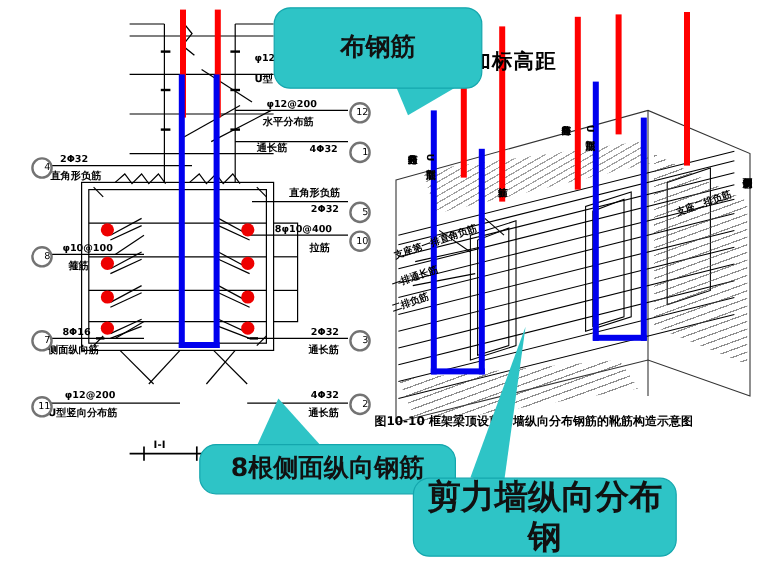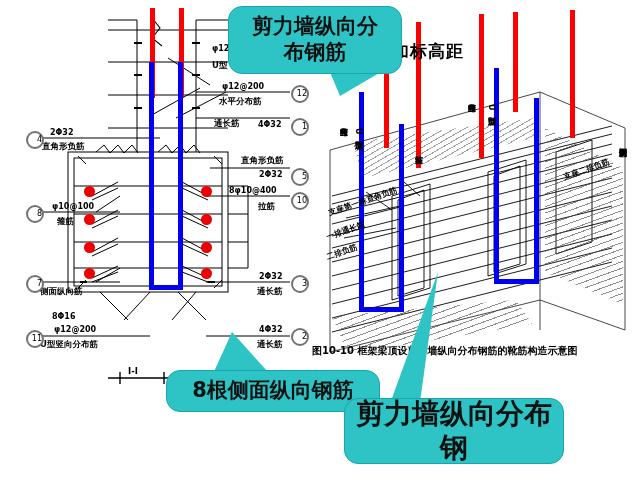--- a/index.html
+++ b/index.html
@@ -172,21 +172,21 @@
   <div class="circ" style="left:291px;top:168px;">5</div>
 
   <div class="lbl tiny" style="left:229px;top:186px;">8φ10@400</div>
   <div class="lbl tin2" style="left:258px;top:201px;">拉筋</div>
   <div class="circ" style="left:291px;top:192px;">10</div>
 
   <div class="lbl tiny" style="left:52px;top:202px;">φ10@100</div>
   <div class="lbl tin2" style="left:57px;top:216px;">箍筋</div>
   <div class="circ" style="left:26px;top:205px;">8</div>
 
-  <div class="lbl tiny" style="left:52px;top:272px;margin-top:40px;">8Φ16</div>
+  <div class="lbl tiny" style="left:52px;top:272px;">8Φ16</div>
   <div class="lbl tin2" style="left:40px;top:286px;">侧面纵向筋</div>
   <div class="circ" style="left:26px;top:275px;">7</div>
 
   <div class="lbl tiny" style="left:259px;top:272px;">2Φ32</div>
   <div class="lbl tin2" style="left:257px;top:286px;">通长筋</div>
   <div class="circ" style="left:291px;top:275px;">3</div>
 
   <div class="lbl tiny" style="left:54px;top:325px;">φ12@200</div>
   <div class="lbl tin2" style="left:40px;top:339px;">U型竖向分布筋</div>
   <div class="circ" style="left:26px;top:330px;">11</div>
@@ -270,21 +270,20 @@
   <div class="lbl" style="left:312px;top:344px;font-size:10px;">图10-10  框架梁顶设剪力墙纵向分布钢筋的靴筋构造示意图</div>
 
   <svg width="640" height="480">
     <polygon points="330,72 398,62 340,96" fill="#2ec4c6"></polygon>
     <polygon points="268,372 232,332 212,376" fill="#2ec4c6"></polygon>
     <polygon points="392,398 438,272 420,402" fill="#2ec4c6"></polygon>
   </svg>
 
   <div class="callout" style="left:228px;top:6px;width:172px;height:66px;font-size:21px;">
     <div>
-      <span>剪力墙纵向分</span>
       <span>布钢筋</span>
     </div>
   </div>
 
   <div class="callout" style="left:166px;top:370px;width:212px;height:40px;font-size:21px;">
     <span>8根侧面纵向钢筋</span>
   </div>
 
   <div class="callout" style="left:344px;top:398px;width:218px;height:64px;font-size:28px;">
     <div>

